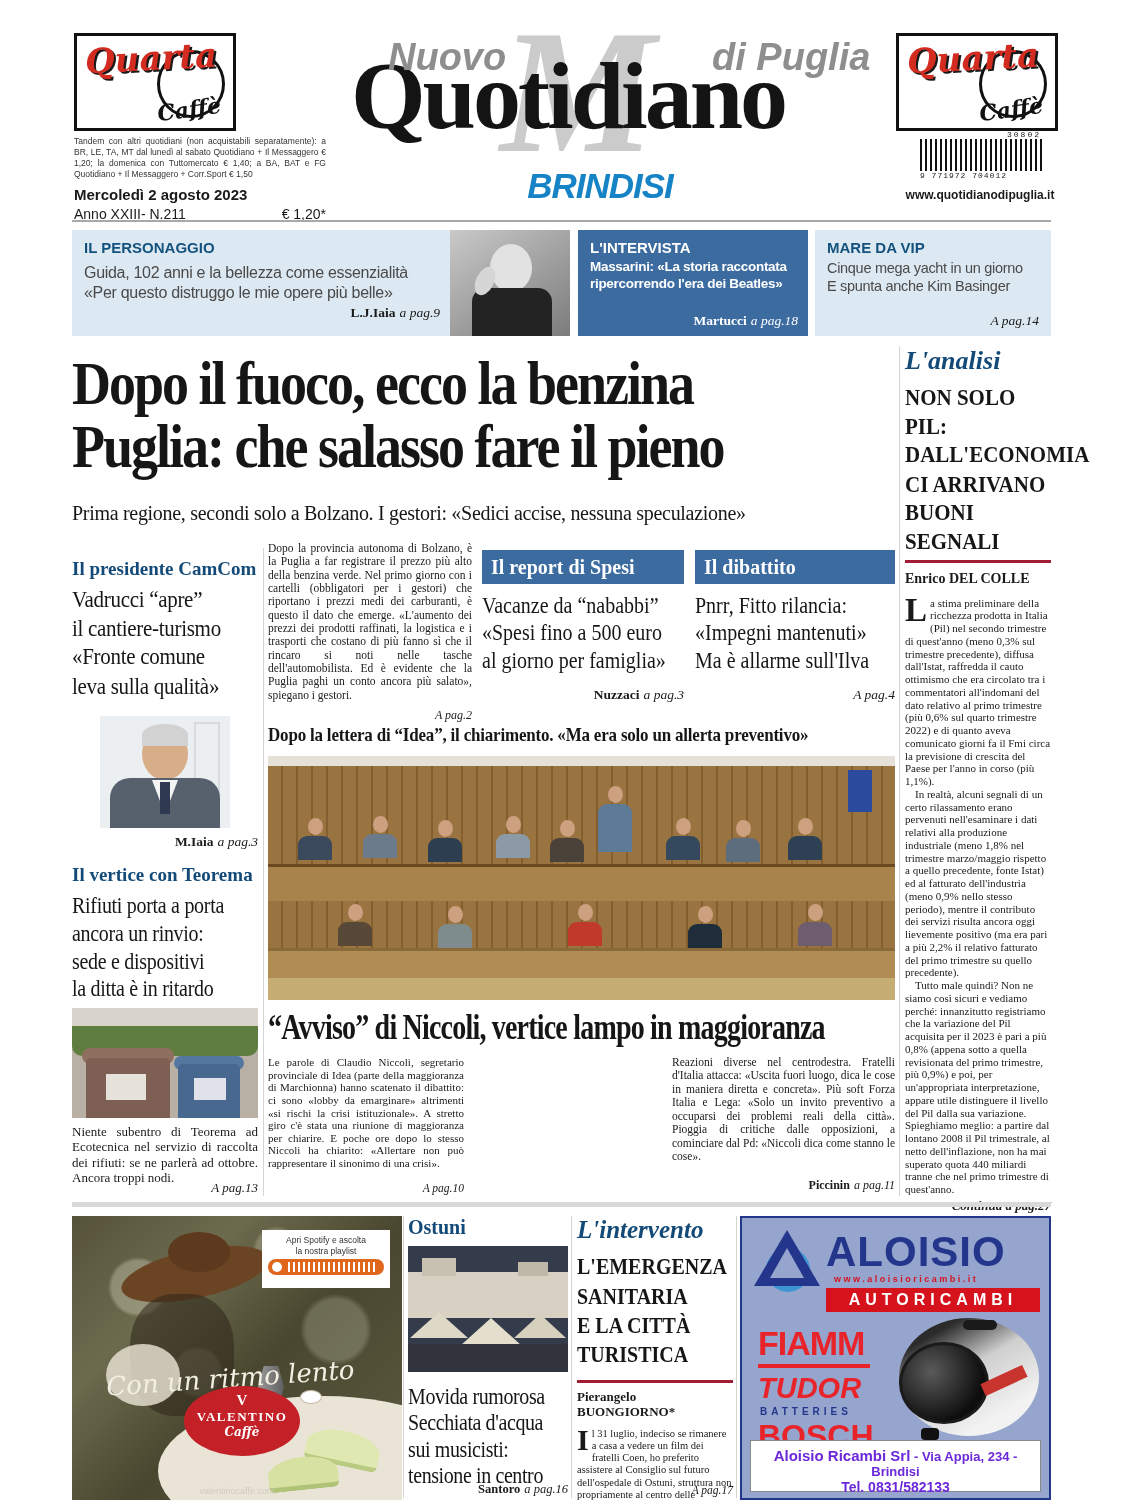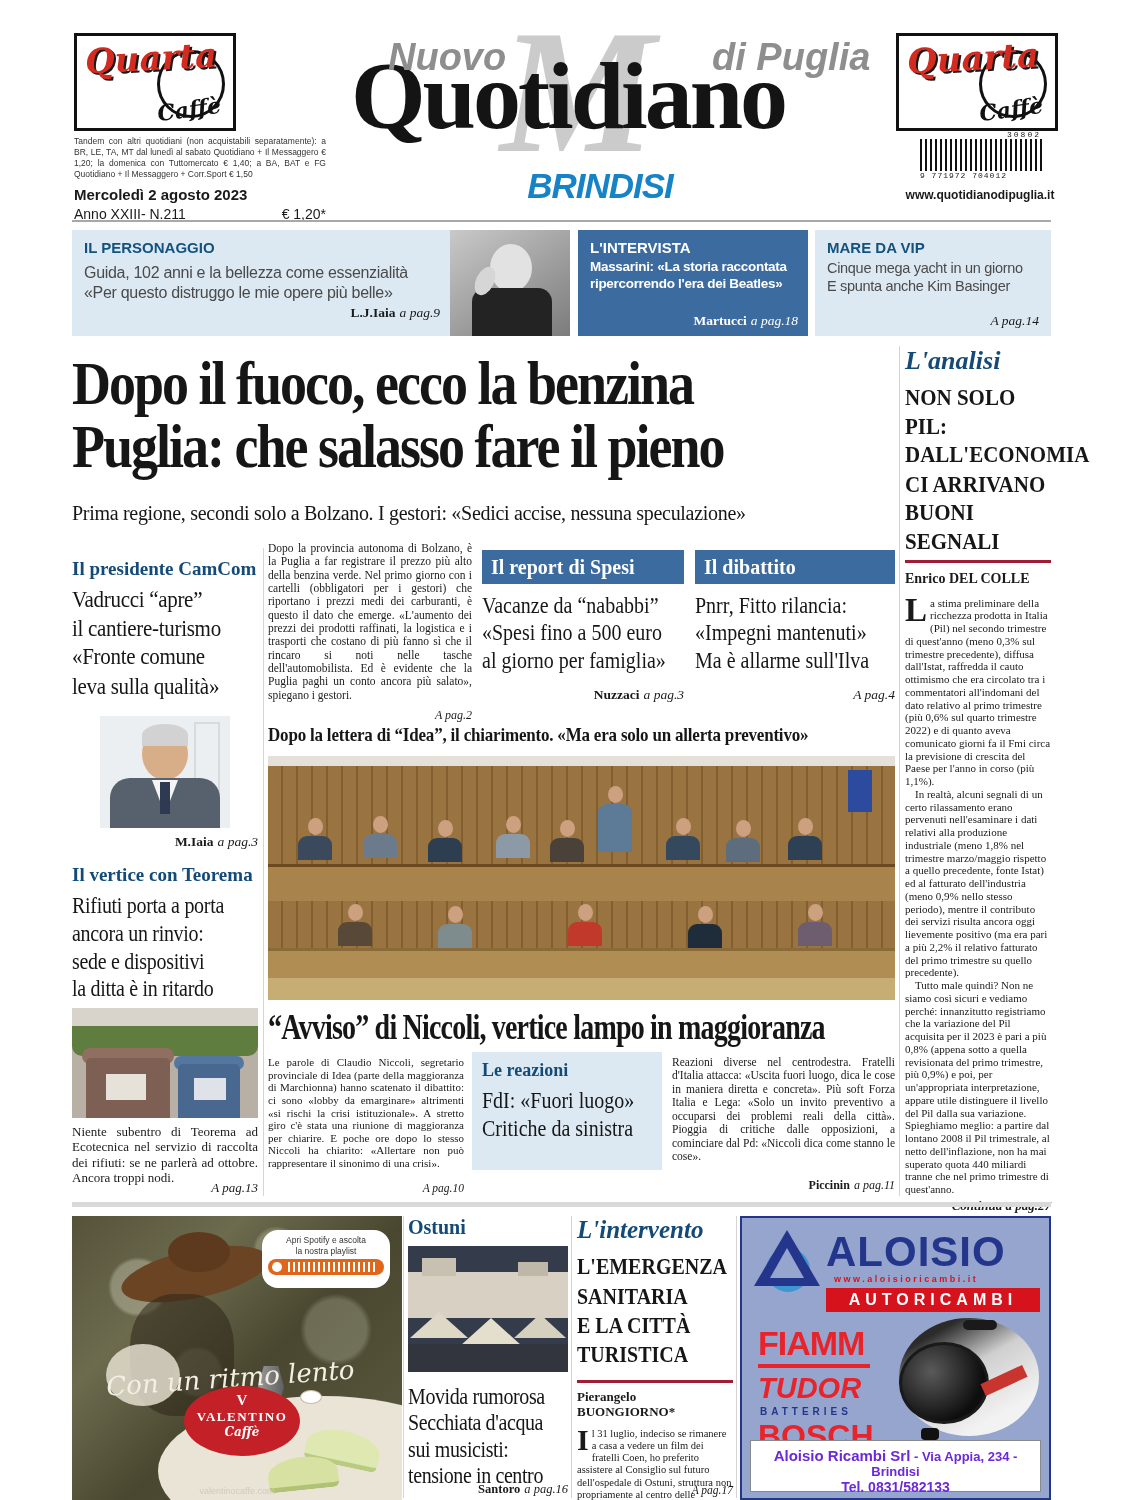--- a/index.html
+++ b/index.html
@@ -295,25 +295,20 @@
         <div class="torso" style="background:#6d5d6e;"></div>
       </div>
     <div style="position:absolute;left:0;top:192px;width:100%;height:30px;background:#b08d52;border-top:3px solid #8a6a38;"></div>
     <div style="position:absolute;left:0;top:222px;width:100%;height:22px;background:#c5ad74;"></div>
   </div>
 
   <div class="abs hl" style="left:268px;top:1008px;width:630px;font-size:28px;font-weight:700;letter-spacing:-0.8px;white-space:nowrap;transform:scaleY(1.25);transform-origin:left top;">“Avviso” di Niccoli, vertice lampo in maggioranza</div>
   <div class="abs just" style="left:268px;top:1056px;width:196px;font-size:11px;line-height:1.15;">Le parole di Claudio Niccoli, segretario provinciale di Idea (parte della maggioranza di Marchionna) hanno scatenato il dibattito: ci sono «lobby da emarginare» altrimenti «si rischi la crisi istituzionale». A stretto giro c'è stata una riunione di maggioranza per chiarire. E poche ore dopo lo stesso Niccoli ha chiarito: «Allertare non può rappresentare il sinonimo di una crisi».</div>
   <div class="abs right pageref" style="left:268px;top:1182px;width:196px;font-size:11.5px;">A pag.10</div>
 
-  <div class="abs" style="left:472px;top:1052px;width:190px;height:118px;background:#dde9f2;padding:8px 10px;box-sizing:border-box;">
-    <div class="kicker" style="font-size:18px;">Le reazioni</div>
-    <div class="hl prewrap condensed" style="font-size:20px;line-height:1.25;margin-top:6px;">FdI: «Fuori luogo»
-Critiche da sinistra</div>
-  </div>
 
   <div class="abs just" style="left:672px;top:1056px;width:223px;font-size:11.5px;line-height:1.17;">Reazioni diverse nel centrodestra. Fratelli d'Italia attacca: «Uscita fuori luogo, dica le cose in maniera diretta e concreta». Più soft Forza Italia e Lega: «Solo un invito preventivo a occuparsi dei problemi reali della città». Pioggia di critiche dalle opposizioni, a cominciare dal Pd: «Niccoli dica come stanno le cose».</div>
   <div class="abs byline right" style="left:672px;top:1178px;width:223px;font-size:12px;">
     <b>Piccinin</b><i>a pag.11</i>
   </div>
 
   <div class="vline" style="left:263px;top:548px;height:648px;"></div>
   <div class="vline" style="left:899px;top:346px;height:850px;"></div>
 
   <div class="abs" style="left:72px;top:1202px;width:979px;height:5px;background:#d9d9d9;"></div>
@@ -325,21 +320,21 @@
     <div class="dapple"></div>
     <div style="position:absolute;left:48px;top:34px;width:150px;height:48px;border-radius:50%;background:#6b4423;transform:rotate(-12deg);"></div>
     <div style="position:absolute;left:96px;top:16px;width:62px;height:40px;border-radius:50%;background:#5d3a1e;"></div>
     <div style="position:absolute;left:58px;top:78px;width:104px;height:122px;border-radius:42%;background:rgba(45,38,26,0.55);"></div>
     <div style="position:absolute;left:34px;top:128px;width:74px;height:62px;border-radius:50%;background:rgba(233,227,212,0.82);"></div>
     <div style="position:absolute;left:86px;bottom:-46px;width:330px;height:150px;border-radius:50%;background:#eae4d6;"></div>
     <div style="position:absolute;left:186px;bottom:92px;width:26px;height:42px;background:linear-gradient(90deg,#9a9a9a,#5f5f5f);clip-path:polygon(22% 0,78% 0,100% 50%,78% 100%,22% 100%,0 50%);"></div>
     <div style="position:absolute;left:228px;bottom:96px;width:20px;height:12px;border-radius:50%;background:#fff;border:1px solid #c9b9a9;"></div>
     <div style="position:absolute;right:22px;bottom:34px;width:74px;height:30px;border-radius:50% 50% 6px 6px;background:#dfe8b0;border-bottom:5px solid #b9cb80;transform:rotate(12deg);"></div>
     <div style="position:absolute;right:64px;bottom:10px;width:70px;height:28px;border-radius:50% 50% 6px 6px;background:#d7e2a2;border-bottom:5px solid #b0c276;transform:rotate(-6deg);"></div>
-    <div style="position:absolute;right:12px;top:14px;width:128px;height:58px;background:#fff;border-radius:16px;padding:5px 6px;box-sizing:border-box;">
+    <div style="position:absolute;right:12px;top:14px;width:128px;height:58px;background:#fff;border-radius:0;padding:5px 6px;box-sizing:border-box;">
       <div class="sans prewrap center" style="font-size:8.5px;line-height:1.25;color:#333;">Apri Spotify e ascolta
 la nostra playlist</div>
       <div style="margin-top:3px;height:16px;border-radius:8px;background:#e0661c;position:relative;">
         <div style="position:absolute;left:4px;top:3px;width:10px;height:10px;border-radius:50%;background:#fff;"></div>
         <div style="position:absolute;left:20px;right:6px;top:3px;bottom:3px;background:repeating-linear-gradient(90deg,#fff 0 2px,transparent 2px 5px);"></div>
       </div>
     </div>
     <div class="script abs" style="left:34px;top:146px;width:280px;">Con un ritmo lento</div>
     <div style="position:absolute;left:112px;bottom:44px;width:116px;height:70px;border-radius:50%;background:#c32127;text-align:center;color:#fff;padding-top:6px;box-sizing:border-box;">
       <div style="font:700 15px 'Liberation Serif',serif;">V</div>

